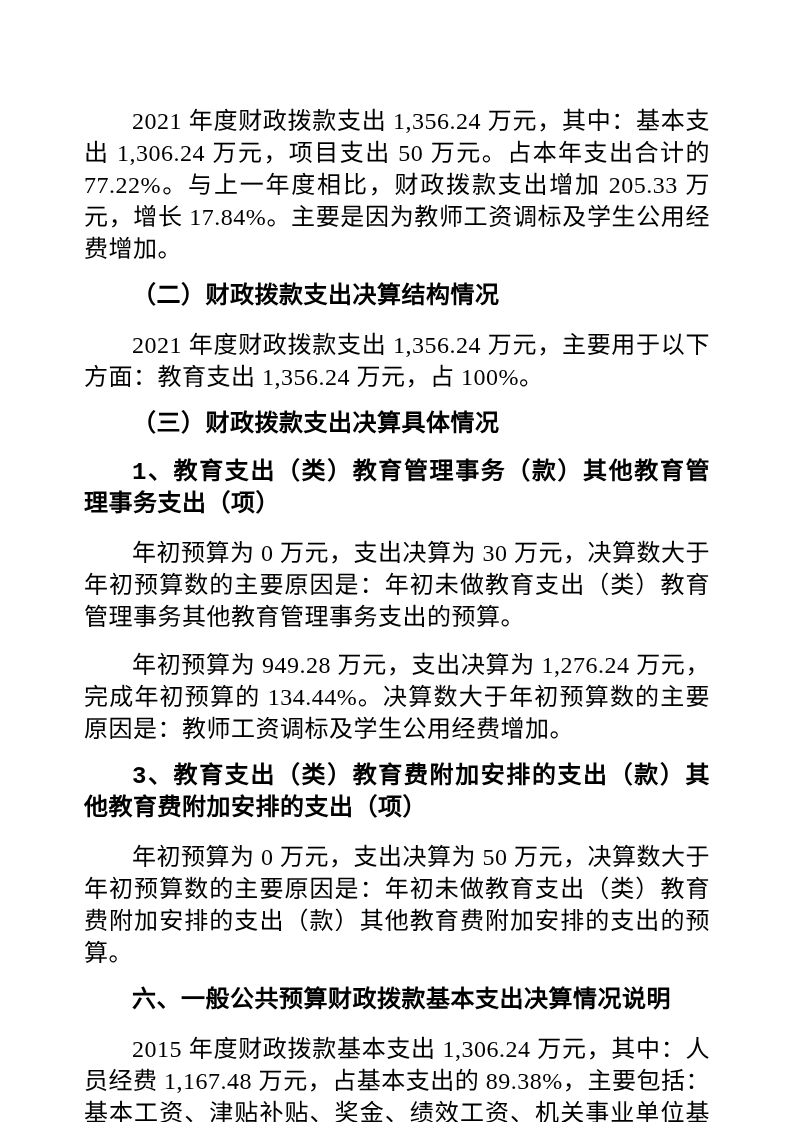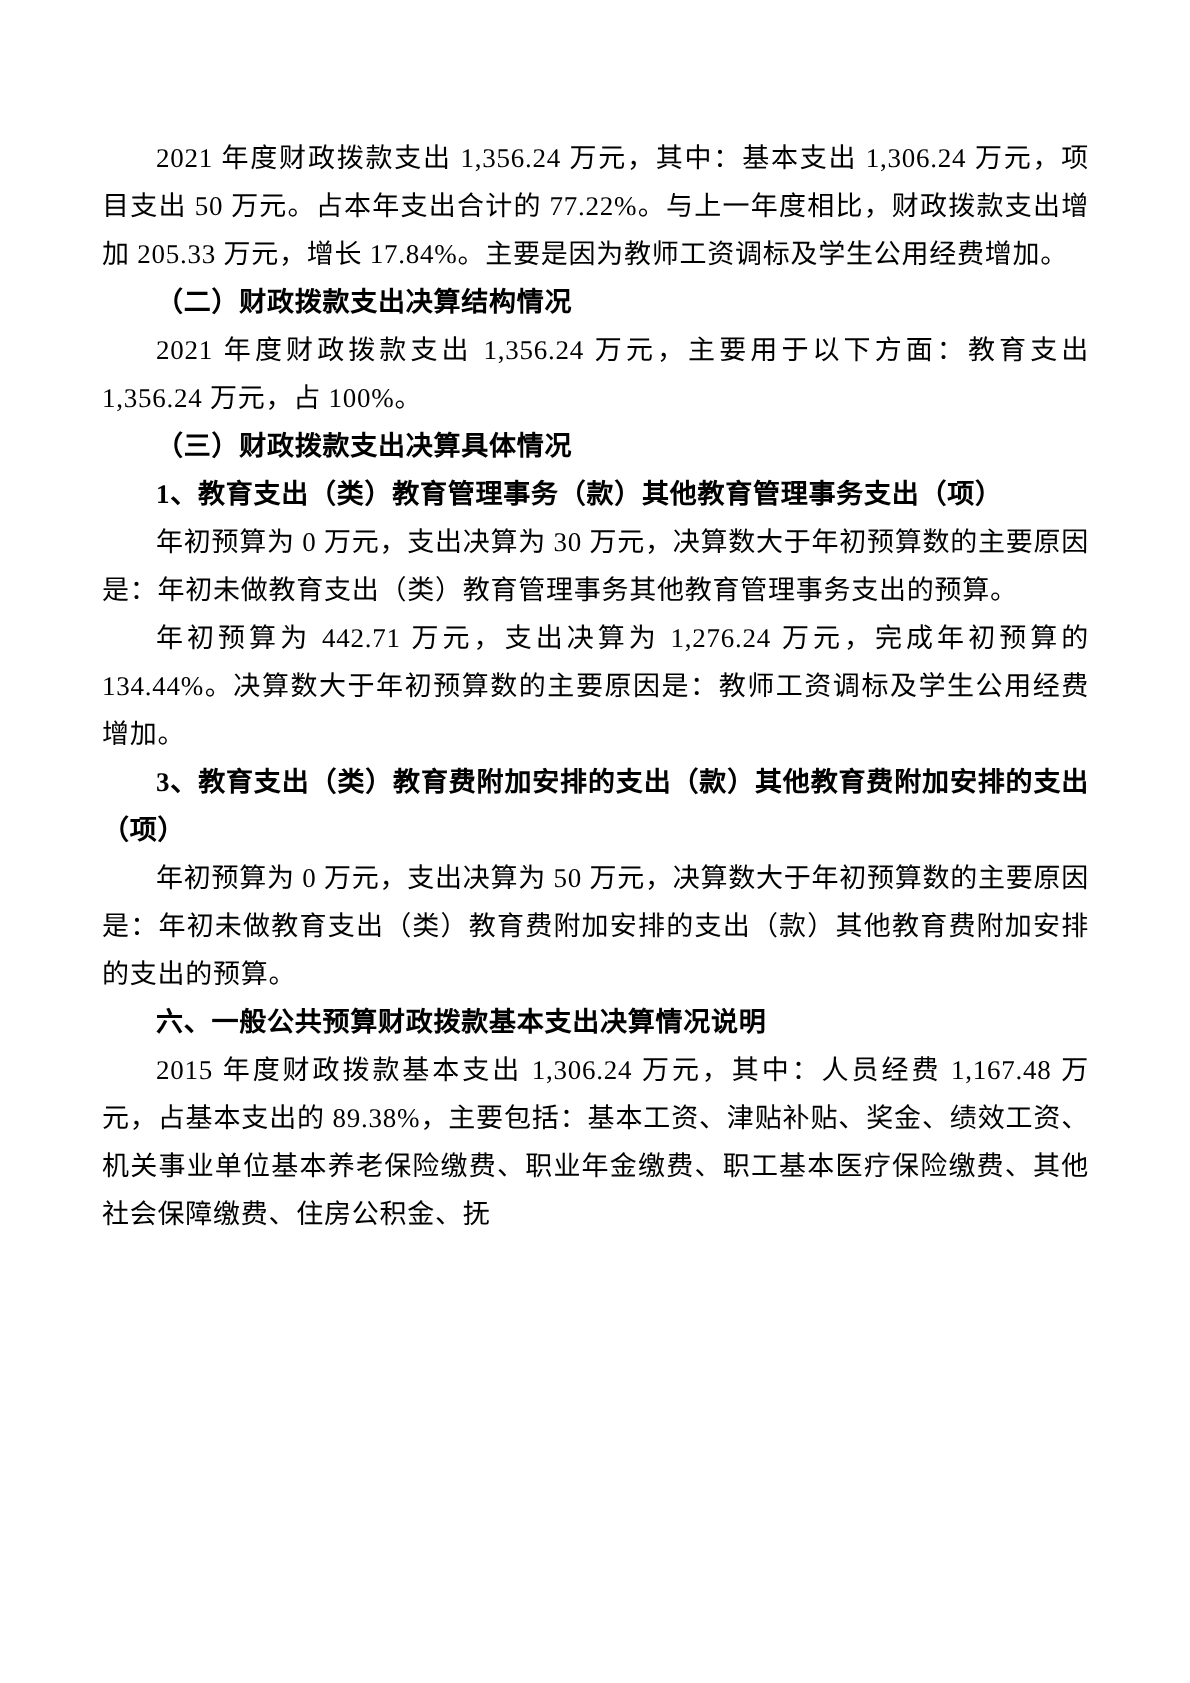--- a/index.html
+++ b/index.html
@@ -10,48 +10,48 @@
   .page {
     position: relative;
     width: 793px;
     height: 1122px;
     background: #ffffff;
     box-sizing: border-box;
     padding: 89px 67px 0 68px;
     overflow: hidden;
   }
   .doc p {
-    margin: 0;
+    margin: 16px;
     padding: 0;
-    font-size: 18px;
+    font-size: 24px;
     line-height: 32px;
     text-indent: 2em;
     text-align: justify;
     color: #000000;
     letter-spacing: 0.5px;
   }
   .doc p.body {
     font-family: "Liberation Serif", "DejaVu Serif", serif;
     font-weight: 400;
   }
   .doc p.heading {
-    font-family: Liberation Serif, serif;
+    font-family: Liberation Mono, monospace;
     font-weight: 700;
   }
 </style>
 </head>
 <body>
 
 <div class="page">
   <div class="doc">
     <p class="body">2021 年度财政拨款支出 1,356.24 万元，其中：基本支出 1,306.24 万元，项目支出 50 万元。占本年支出合计的 77.22%。与上一年度相比，财政拨款支出增加 205.33 万元，增长 17.84%。主要是因为教师工资调标及学生公用经费增加。</p>
     <p class="heading">（二）财政拨款支出决算结构情况</p>
     <p class="body">2021 年度财政拨款支出 1,356.24 万元，主要用于以下方面：教育支出 1,356.24 万元，占 100%。</p>
     <p class="heading">（三）财政拨款支出决算具体情况</p>
     <p class="heading">1、教育支出（类）教育管理事务（款）其他教育管理事务支出（项）</p>
     <p class="body">年初预算为 0 万元，支出决算为 30 万元，决算数大于年初预算数的主要原因是：年初未做教育支出（类）教育管理事务其他教育管理事务支出的预算。</p>
-    <p class="body">年初预算为 442.71 万元，支出决算为 1,276.24 万元，完成年初预算的 134.44%。决算数大于年初预算数的主要原因是：教师工资调标及学生公用经费增加。</p>
+    <p class="body">年初预算为 949.28 万元，支出决算为 1,276.24 万元，完成年初预算的 134.44%。决算数大于年初预算数的主要原因是：教师工资调标及学生公用经费增加。</p>
     <p class="heading">3、教育支出（类）教育费附加安排的支出（款）其他教育费附加安排的支出（项）</p>
     <p class="body">年初预算为 0 万元，支出决算为 50 万元，决算数大于年初预算数的主要原因是：年初未做教育支出（类）教育费附加安排的支出（款）其他教育费附加安排的支出的预算。</p>
     <p class="heading">六、一般公共预算财政拨款基本支出决算情况说明</p>
     <p class="body">2015 年度财政拨款基本支出 1,306.24 万元，其中：人员经费 1,167.48 万元，占基本支出的 89.38%，主要包括：基本工资、津贴补贴、奖金、绩效工资、机关事业单位基本养老保险缴费、职业年金缴费、职工基本医疗保险缴费、其他社会保障缴费、住房公积金、抚</p>
   </div>
 </div>
 
 </body></html>

